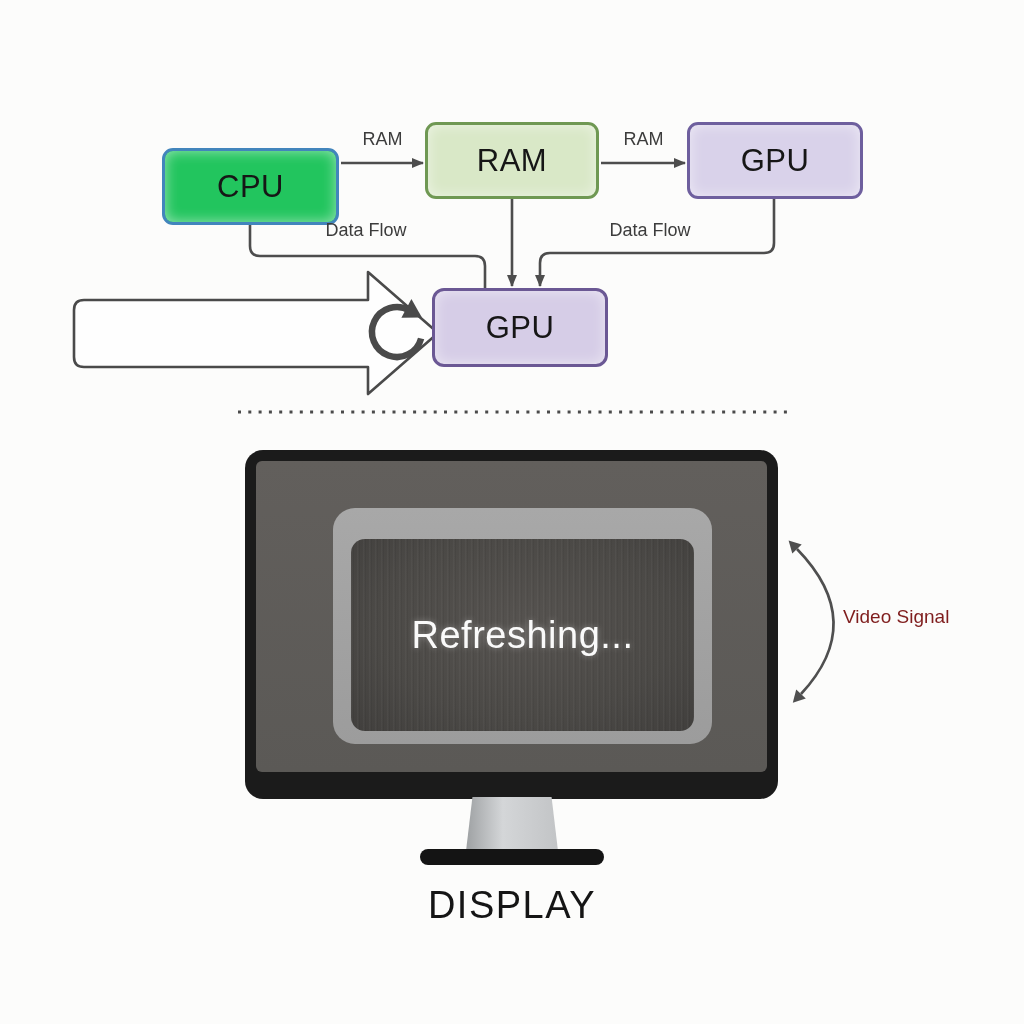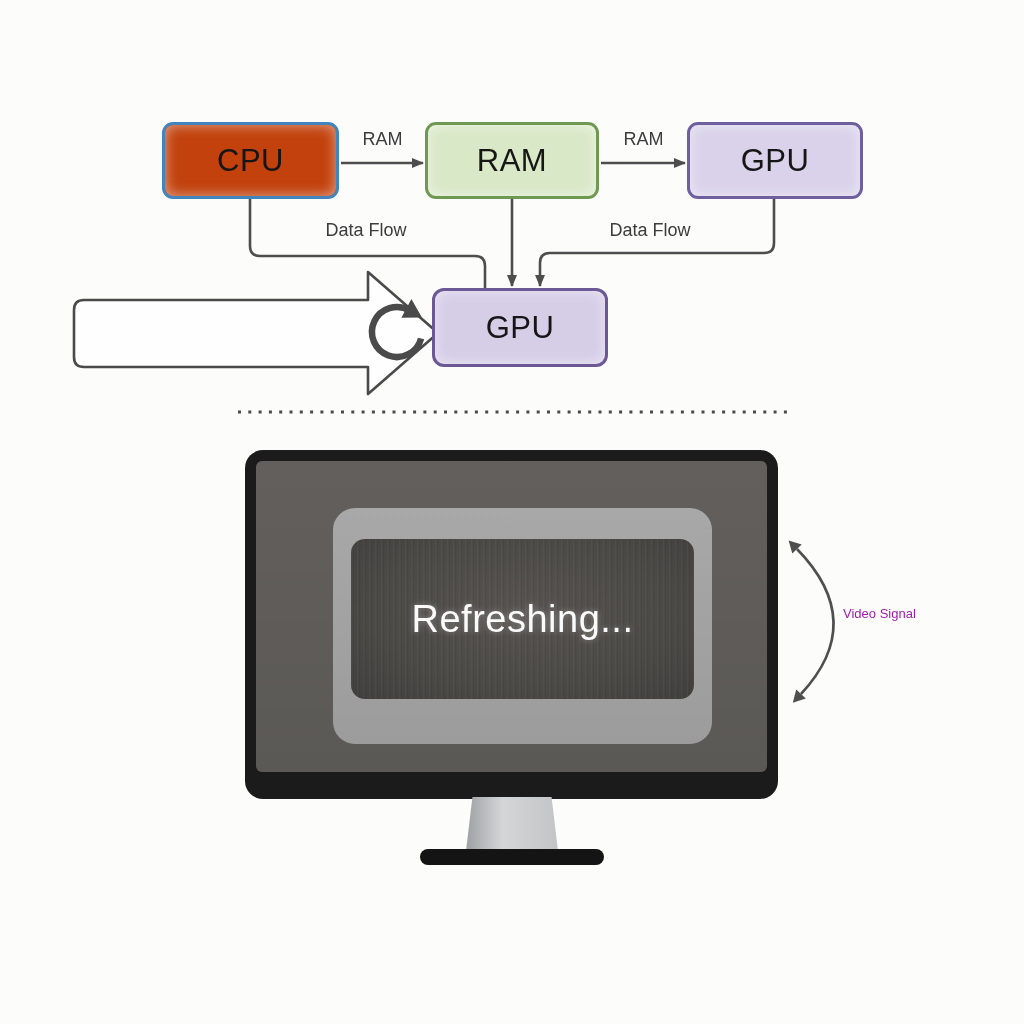--- a/index.html
+++ b/index.html
@@ -51,21 +51,21 @@
   }
   #monitor-screen{
     position:absolute;left:11px;top:11px;right:11px;bottom:27px;
     background:linear-gradient(180deg,#625f5c,#5b5956);border-radius:6px;
   }
   #screen-mid{
     position:absolute;left:77px;top:47px;width:379px;height:236px;
     background:linear-gradient(180deg,#a8a8a8,#9c9c9c);border-radius:22px;
   }
   #screen-inner{
-    position:absolute;left:18px;top:31px;width:343px;height:160px;
+    position:absolute;left:18px;top:31px;width:343px;height:192px;
     border-radius:14px;
     background:
       repeating-linear-gradient(90deg, rgba(255,255,255,0.035) 0 1px, rgba(0,0,0,0.05) 2px 3px, rgba(255,255,255,0) 3px 6px),
       radial-gradient(ellipse at 50% 45%, #565350 0%, #4b4946 62%, #413f3d 100%);
     display:flex;align-items:center;justify-content:center;
   }
   #refreshing-text{
     font-size:38px;color:#fafafa;letter-spacing:0.5px;
     text-shadow:0 0 6px rgba(255,255,255,0.35);
   }
@@ -77,21 +77,21 @@
   #base{
     position:absolute;left:420px;top:849px;width:184px;height:16px;
     background:#141414;border-radius:8px;
   }
   #display-caption{
     position:absolute;left:362px;top:884px;width:300px;text-align:center;
     font-size:38px;color:#151515;letter-spacing:1.5px;
   }
   #video-signal-label{
     position:absolute;left:843px;top:606px;width:150px;
-    font-size:13px;color:#a21caf;white-space:nowrap;
+    font-size:19px;color:#7f1d1d;white-space:nowrap;
   }
 </style>
 </head>
 <body>
 
 <div id="canvas">
 
   <svg class="layer" width="1024" height="1024" viewBox="0 0 1024 1024">
     <defs>
       <marker id="ah" markerUnits="userSpaceOnUse" markerWidth="14" markerHeight="12" refX="11" refY="5" orient="auto">
@@ -118,21 +118,21 @@
 
     <line x1="238" y1="412" x2="791" y2="412" stroke="#4a4a4a" stroke-width="3.2" stroke-dasharray="3 7.3"></line>
 
     <g>
       <path d="M797,549 Q868,622 801,694" fill="none" stroke="#4f4f4f" stroke-width="2.6"></path>
       <polygon points="788.6,540.4 801.7,544.5 792.3,553.5" fill="#4f4f4f"></polygon>
       <polygon points="792.8,702.8 796.2,689.6 805.8,698.4" fill="#4f4f4f"></polygon>
     </g>
   </svg>
 
-  <div class="hwbox" id="box-cpu" style="background:#c2410c;border-color:#4285bc;">CPU</div>
+  <div class="hwbox" id="box-cpu" style="background:#22c55e;border-color:#4285bc;margin-top:26px;">CPU</div>
   <div class="hwbox" id="box-ram" style="background:#d9e8c7;border-color:#6f9853;">RAM</div>
   <div class="hwbox" id="box-gpu-top" style="background:#d9d2ea;border-color:#6e5f9e;">GPU</div>
 
   <div class="conn-label" id="ram-label-1">RAM</div>
   <div class="conn-label" id="ram-label-2">RAM</div>
   <div class="conn-label" id="dataflow-1">Data Flow</div>
   <div class="conn-label" id="dataflow-2">Data Flow</div>
 
   <div id="box-gpu-main" style="background:#d6cde7;border-color:#6b5894;">GPU</div>
 
@@ -141,16 +141,17 @@
     <div id="monitor-screen">
       <div id="screen-mid">
         <div id="screen-inner">
           <span id="refreshing-text">Refreshing...</span>
         </div>
       </div>
     </div>
   </div>
   <div id="stand"></div>
   <div id="base"></div>
+  <div id="display-caption">DISPLAY</div>
 
   <div id="video-signal-label">Video Signal</div>
 
 </div>
 
 </body></html>

